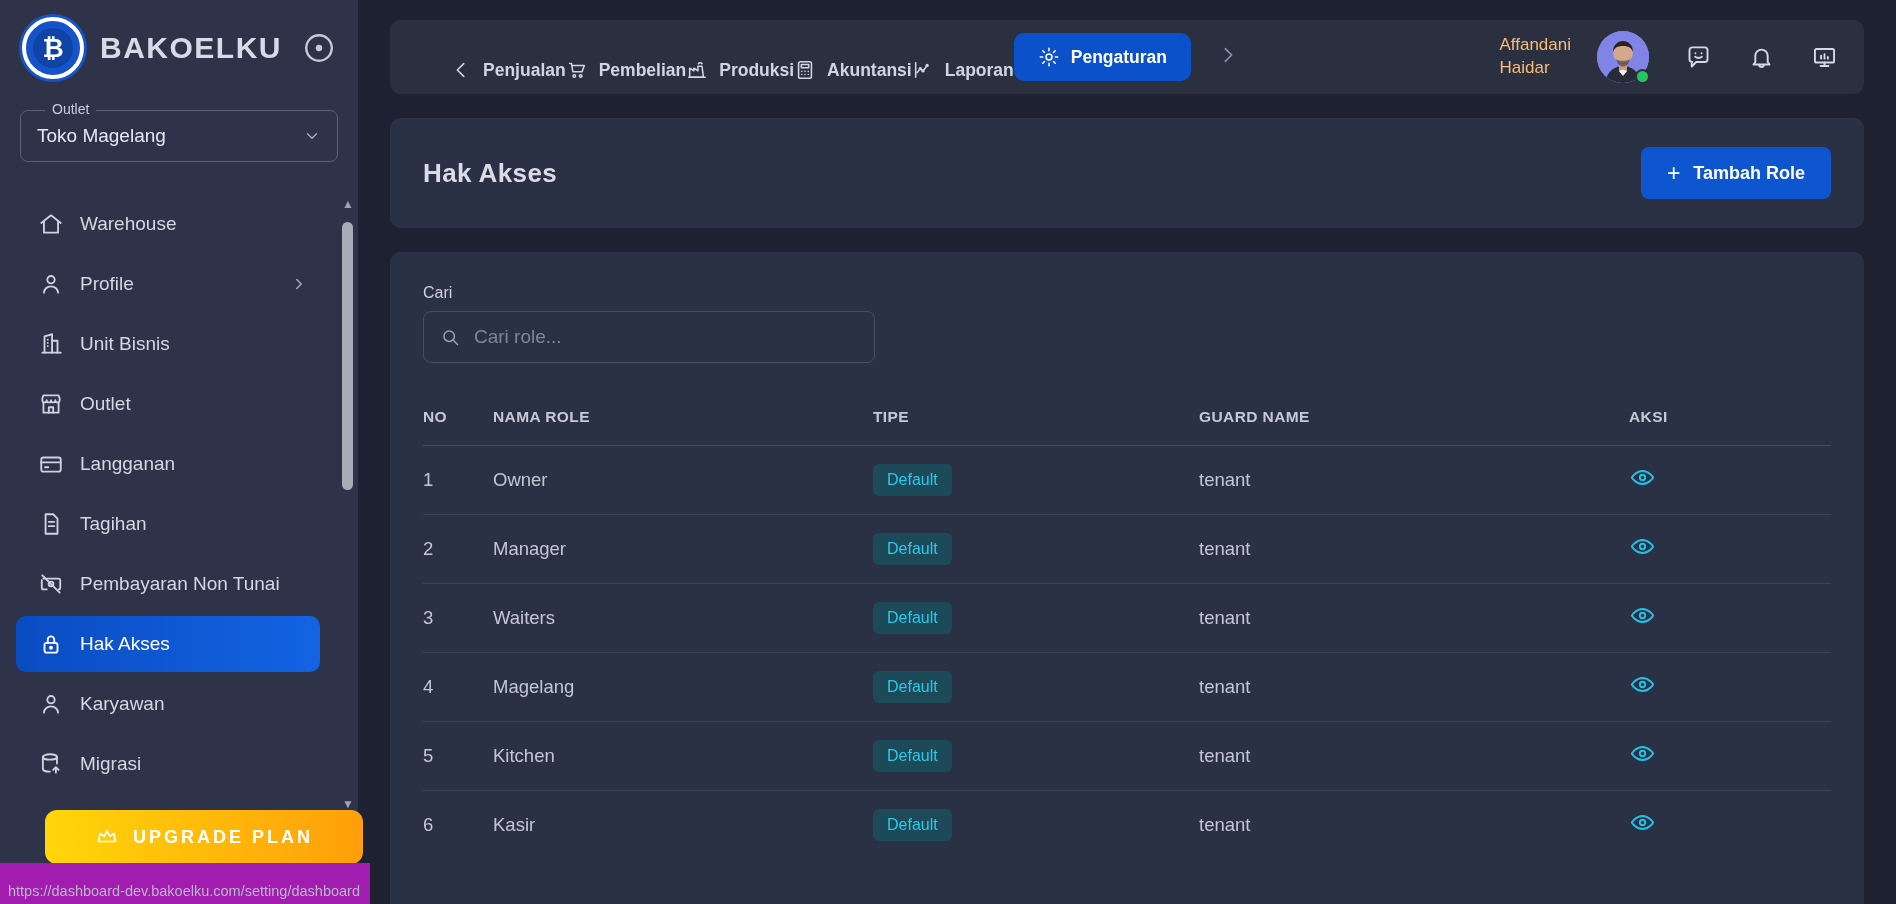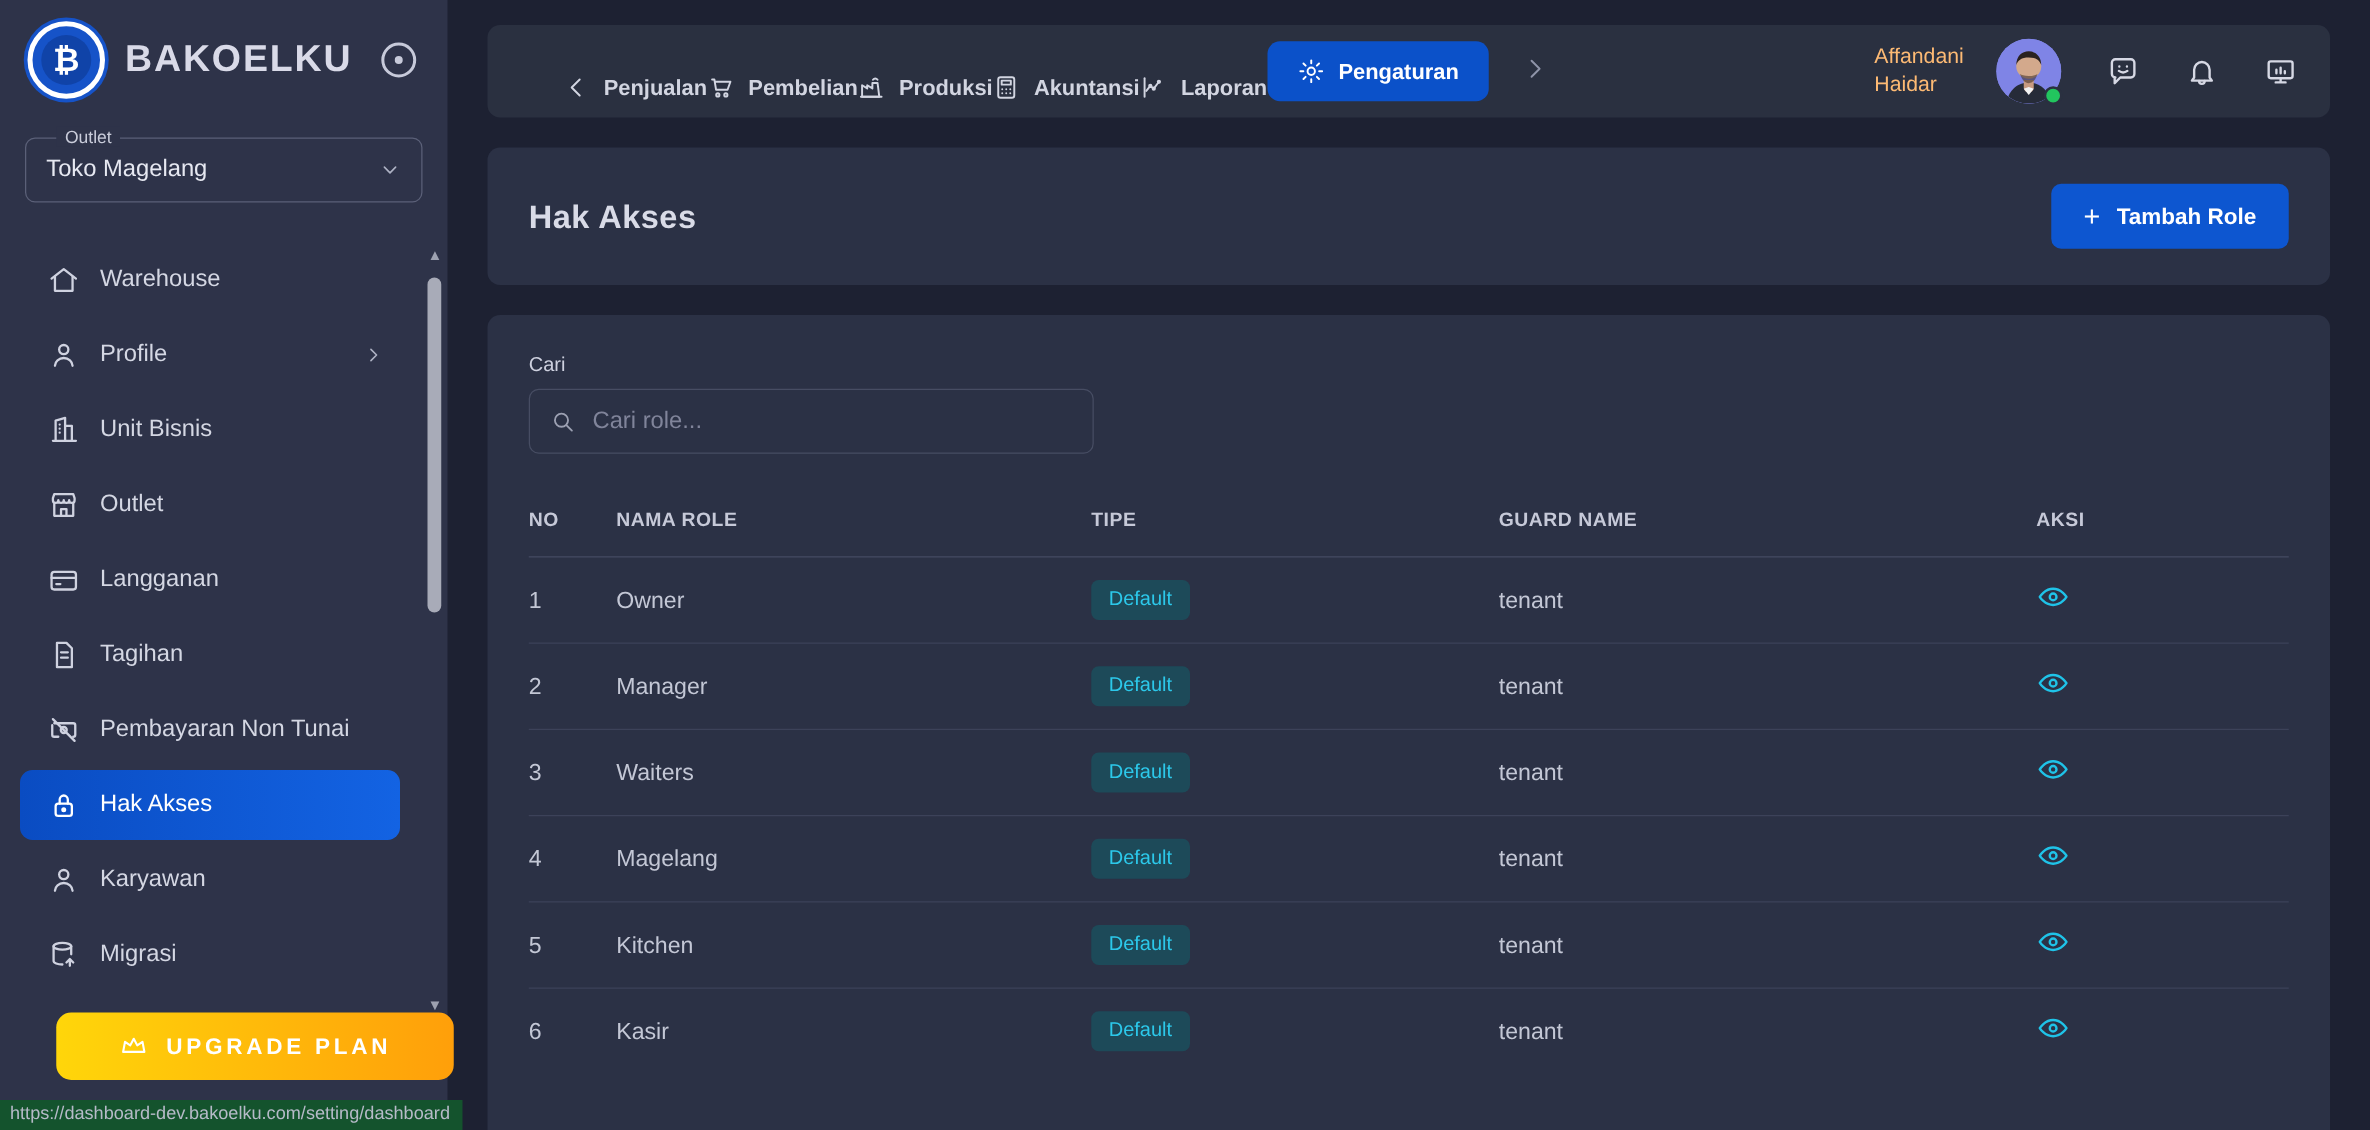--- a/index.html
+++ b/index.html
@@ -71,22 +71,22 @@
     background:linear-gradient(90deg,#ffd60a,#ff9f0a);
     color:#ffffff; font-weight:800; font-size:18px; letter-spacing:3px;
     display:flex; align-items:center; justify-content:center; gap:14px;
     font-family:"Liberation Sans", sans-serif;
     margin-left:25px;
   }
   .upgrade-btn svg { width:24px; height:24px; }
 
   .url-tooltip {
     position:absolute; left:0; bottom:0; z-index:20;
-    background:#14532d; color:#b6bac8; font-size:14.5px;
-    padding:3px 10px 5px 8px; white-space:nowrap;
+    background:#a21caf; color:#b6bac8; font-size:14.5px;
+    padding:20px 10px 5px 8px; white-space:nowrap;
   }
 
   
   .main { position:absolute; left:358px; top:0; right:0; bottom:0; }
 
   .topnav {
     position:absolute; left:32px; right:32px; top:20px; height:74px;
     background:#2a3040; border-radius:10px;
     display:flex; align-items:center; padding:0 26px;
   }

